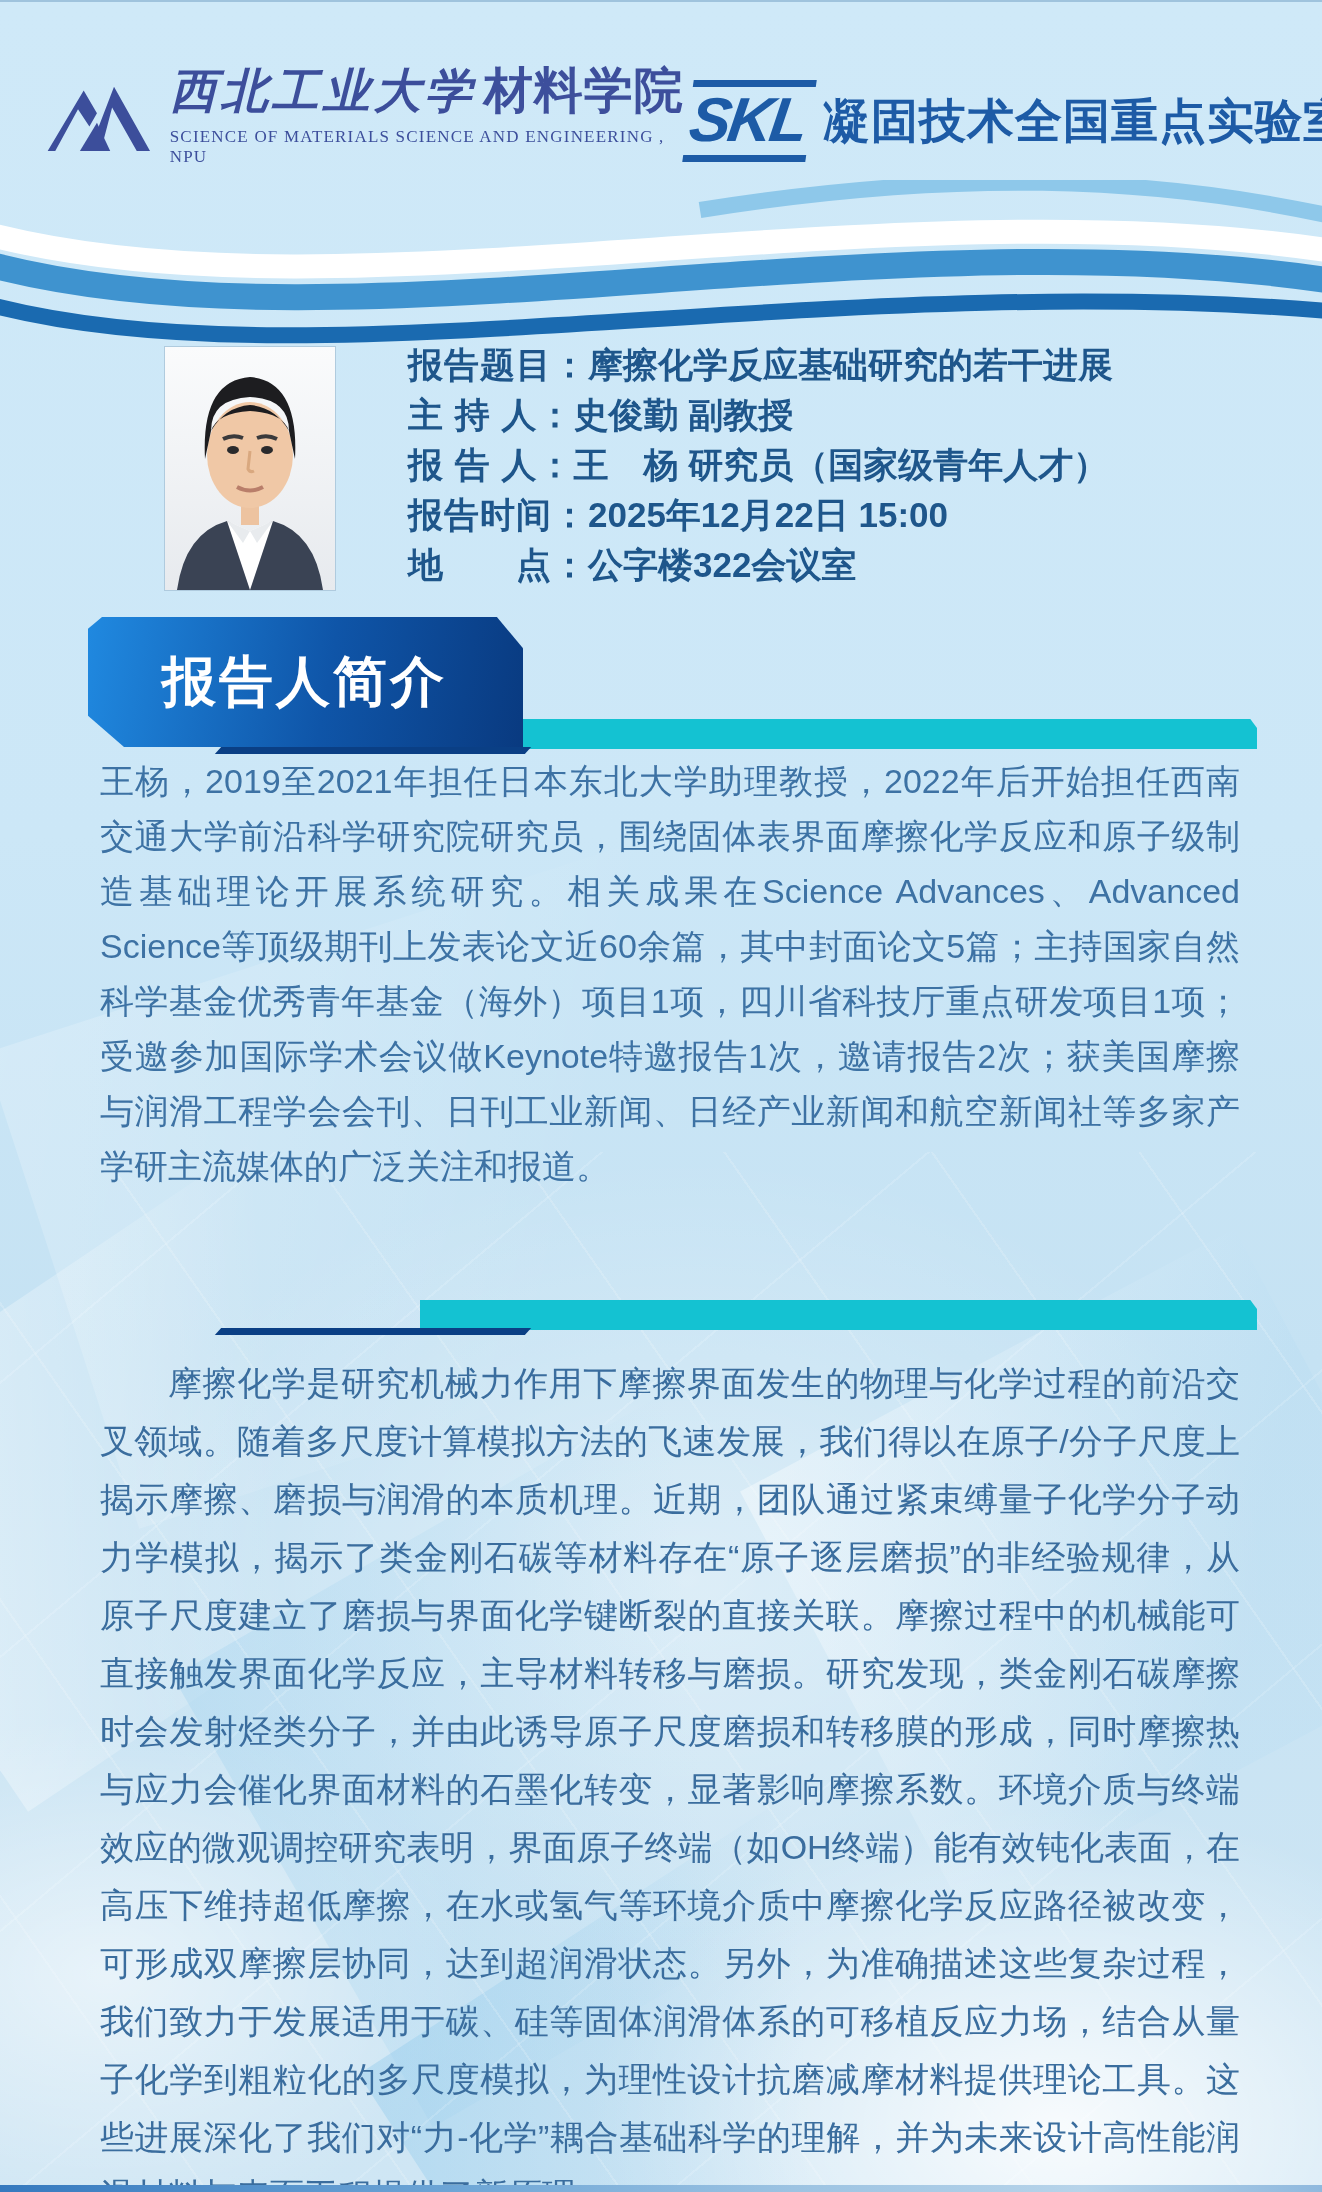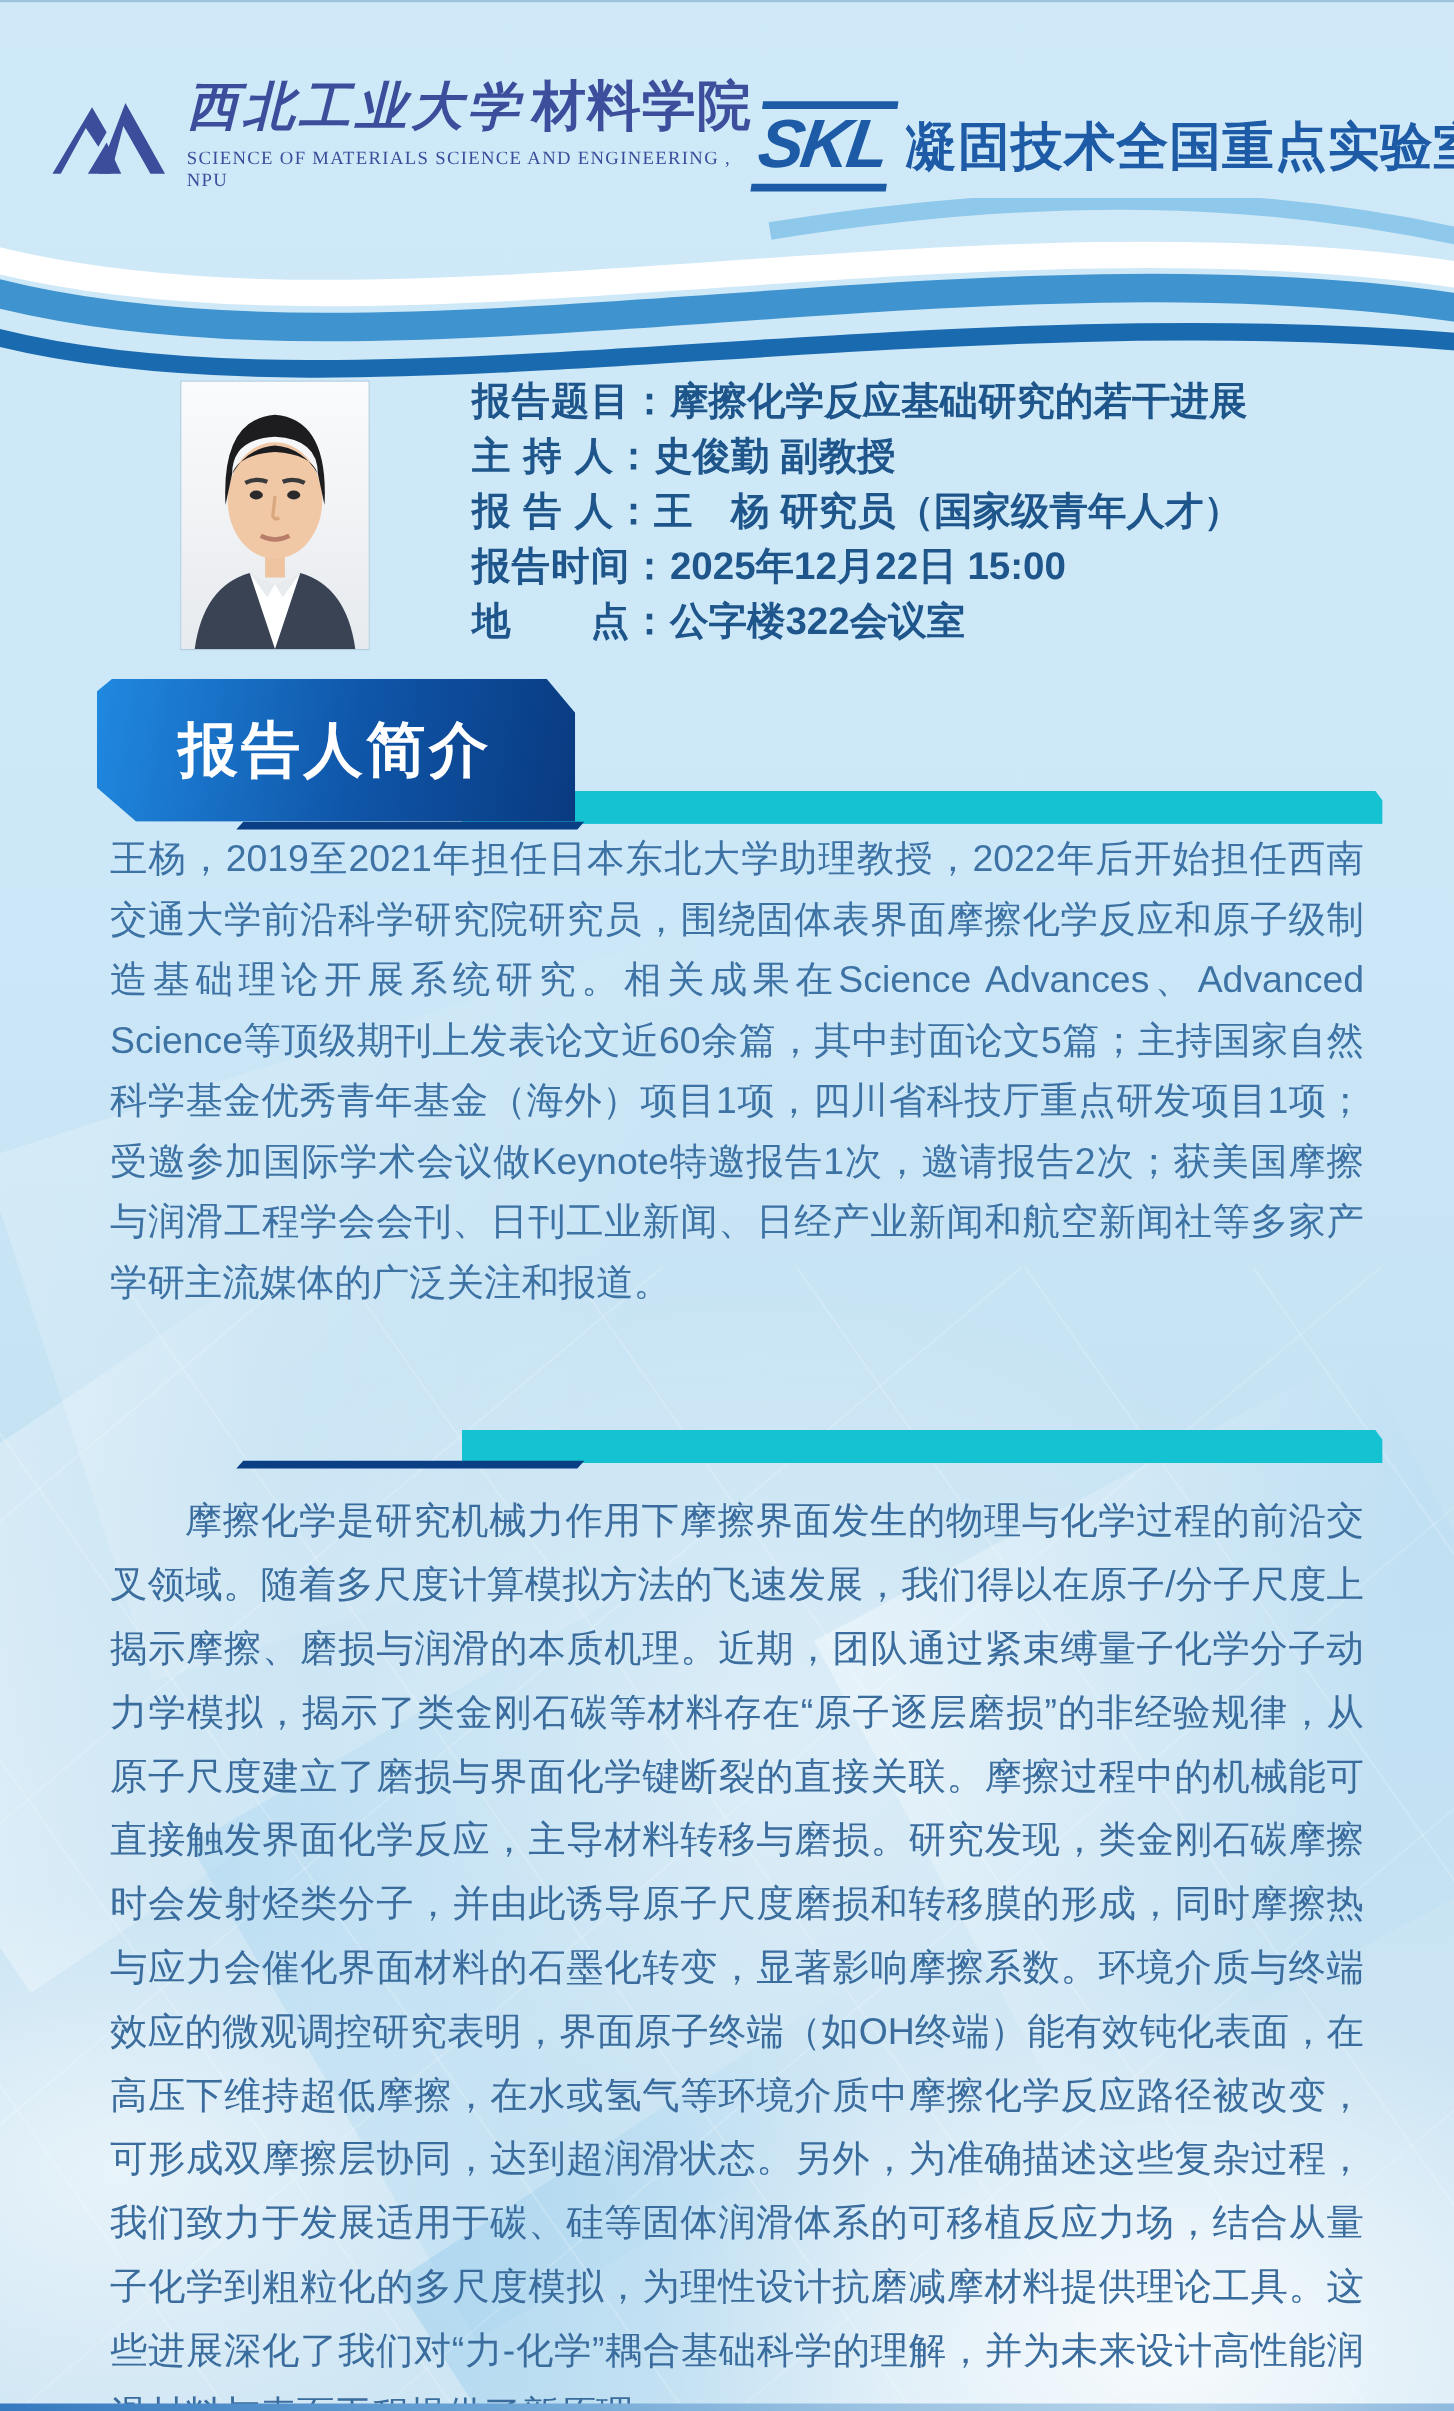--- a/index.html
+++ b/index.html
@@ -21,21 +21,21 @@
   .f3{left:820px;top:1330px;width:560px;height:480px;transform:rotate(-28deg);
       background:linear-gradient(130deg,rgba(255,255,255,.40),rgba(160,210,240,.12) 70%);}
   .f4{left:420px;top:1900px;width:520px;height:380px;transform:rotate(-33deg);
       background:linear-gradient(120deg,rgba(140,200,235,.40),rgba(255,255,255,0) 70%);}
   .f5{left:40px;top:900px;width:900px;height:500px;transform:rotate(-18deg);
       background:linear-gradient(120deg,rgba(255,255,255,.22),rgba(255,255,255,0) 60%);}
   .facet-lines{left:0;top:1150px;width:1322px;height:1042px;opacity:.5;
       background:repeating-linear-gradient(55deg,rgba(255,255,255,.35) 0 2px,rgba(255,255,255,0) 2px 170px),
                  repeating-linear-gradient(-40deg,rgba(255,255,255,.28) 0 2px,rgba(255,255,255,0) 2px 210px);}
   
-  .logos{position:absolute;left:42px;top:56px;right:16px;height:116px;display:flex;align-items:flex-end;}
+  .logos{position:absolute;left:42px;top:56px;right:16px;height:116px;display:flex;align-items:center;}
   .npu{display:flex;align-items:flex-start;}
   .npu svg{width:118px;height:88px;margin-top:6px;}
   .npu-text{margin-left:14px;}
   .npu-cn{white-space:nowrap;line-height:1;}
   .npu-calli{font-family:"Liberation Serif",serif;font-weight:700;font-style:italic;
       font-size:47px;color:#3c4e9b;letter-spacing:4px;}
   .npu-college{font-weight:900;font-size:49px;color:#3d4f9c;letter-spacing:1px;margin-left:8px;font-style:normal;}
   .npu-en{font-family:"Liberation Serif",serif;font-size:17px;color:#3c4e9b;letter-spacing:1.2px;margin-top:12px;}
   .skl{margin-left:auto;display:flex;align-items:center;margin-top:10px;}
   .skl-mark{display:inline-block;font-weight:900;font-style:italic;font-size:62px;line-height:1;
@@ -47,21 +47,21 @@
   
   .title-block{position:absolute;left:0;top:190px;width:1322px;text-align:center;}
   .title-line1{font-size:45px;font-weight:900;color:#ab8512;letter-spacing:3px;transform:translateX(100px);}
   .title-line2{font-size:46px;font-weight:900;color:#ab8512;margin-top:12px;transform:translateX(206px);}
   
   .photo{position:absolute;left:165px;top:345px;width:170px;height:243px;background:#f1f2f4;
       box-shadow:0 0 0 1px rgba(120,150,175,.35);}
   .photo svg{display:block;width:100%;height:100%;}
   
   .info{position:absolute;left:408px;top:338px;width:880px;}
-  .info-row{font-size:35px;font-weight:700;color:#1e568b;line-height:50px;white-space:nowrap;margin-left:21px;}
+  .info-row{font-size:35px;font-weight:700;color:#1e568b;line-height:50px;white-space:nowrap;}
   .info-row .lab{letter-spacing:1px;}
   
   .banner{position:absolute;left:88px;width:435px;height:130px;
       background:linear-gradient(100deg,#2089e0 0%,#0f55a8 55%,#093a80 100%);
       clip-path:polygon(14px 0%,94% 0%,100% 24%,100% 100%,36px 100%,0% 76%,0% 9%);
       display:flex;align-items:center;}
   .banner span{color:#ffffff;font-size:54px;font-weight:900;letter-spacing:3px;padding-left:74px;}
   .teal-bar{position:absolute;left:420px;width:837px;height:30px;background:#14c2d2;
       clip-path:polygon(0 0,99.2% 0,100% 30%,100% 100%,0 100%);}
   .banner-shadow{position:absolute;left:218px;width:310px;height:7px;background:#0a3f85;transform:skewX(-42deg);}

